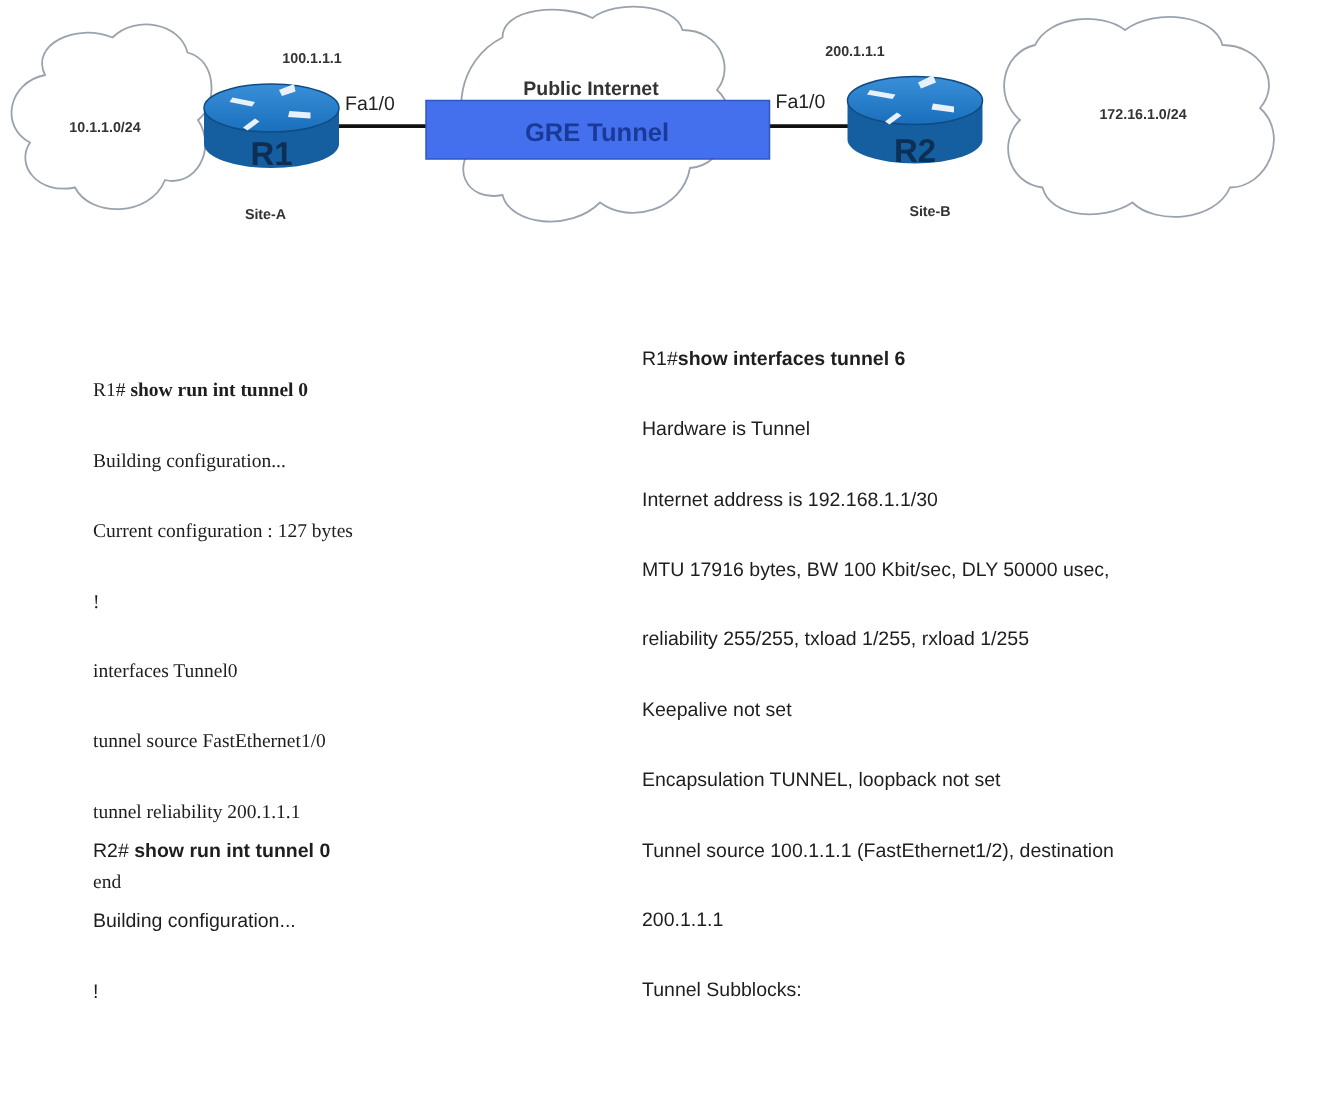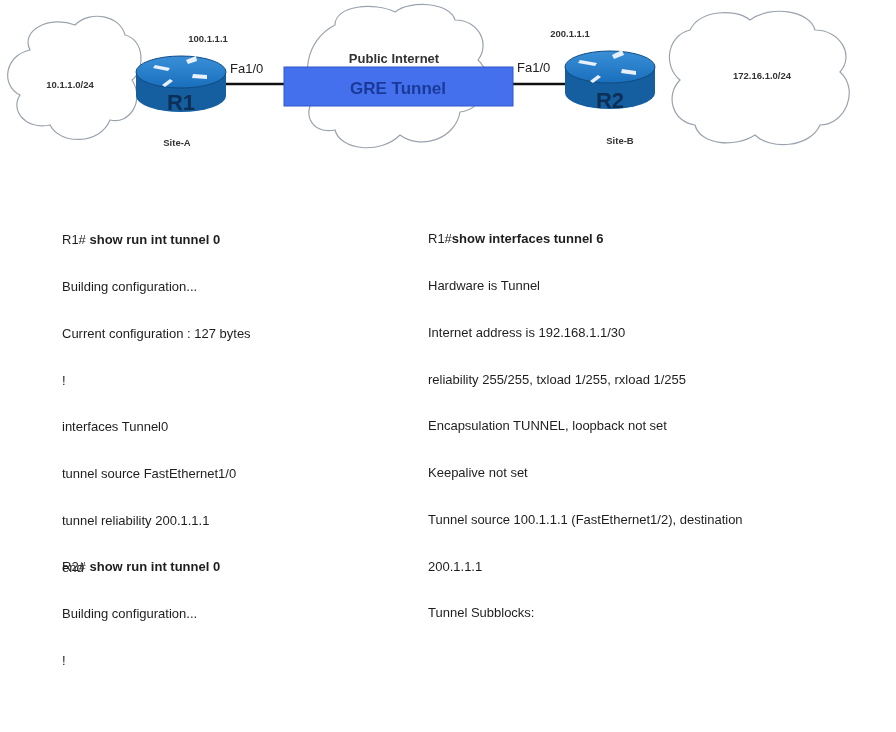--- a/index.html
+++ b/index.html
@@ -4,21 +4,21 @@
 <style>
   html, body { margin: 0; padding: 0; background: #ffffff; }
   body { width: 896px; height: 732px; position: relative; overflow: hidden;
          font-family: "Liberation Sans", sans-serif; color: #222; }
   #diagram { position: absolute; left: 0; top: 0; width: 896px; height: 170px; }
   .lbl { font-family: "Liberation Sans", sans-serif; font-weight: bold; fill: #333; }
   .cli { position: absolute; font-size: 13px; line-height: 15.6px; color: #1e1e1e; white-space: pre; }
   .cli .line { display: block; }
   .cli .cmd { font-weight: normal; }
   .cli .cmd b { font-weight: bold; }
-  #r1-run { left: 62px; top: 201px; }
+  #r1-run { left: 62px; top: 221px; font-family: Liberation Serif, serif; }
   #r2-run { left: 62px; top: 528px; }
   #r1-show { left: 428px; top: 200px; }
 </style>
 </head>
 <body>
 
 <svg id="diagram" viewBox="0 0 896 170">
   <defs>
     <linearGradient id="rtop" x1="0" y1="0" x2="0" y2="1">
       <stop offset="0" stop-color="#3a8fd8"></stop>
@@ -98,23 +98,24 @@
   
   
   
   
 </div>
 
 <div id="r1-show" class="cli">
   <span class="line cmd"><span>R1#</span><b>show interfaces tunnel 6</b></span>
   <span class="line">Hardware is Tunnel</span>
   <span class="line">Internet address is 192.168.1.1/30</span>
+  <span class="line">MTU 17916 bytes, BW 100 Kbit/sec, DLY 50000 usec,</span>
   <span class="line">reliability 255/255, txload 1/255, rxload 1/255</span>
+  <span class="line">Keepalive not set</span>
   <span class="line">Encapsulation TUNNEL, loopback not set</span>
-  <span class="line">Keepalive not set</span>
   <span class="line">Tunnel source 100.1.1.1 (FastEthernet1/2), destination</span>
   <span class="line">200.1.1.1</span>
   <span class="line">Tunnel Subblocks:</span>
   
   
   
   
   
   
   

